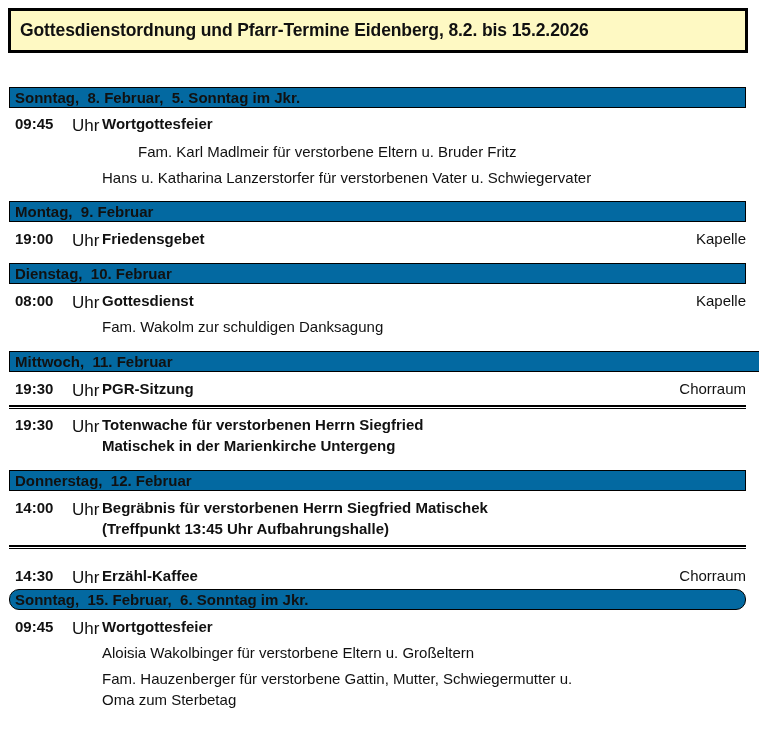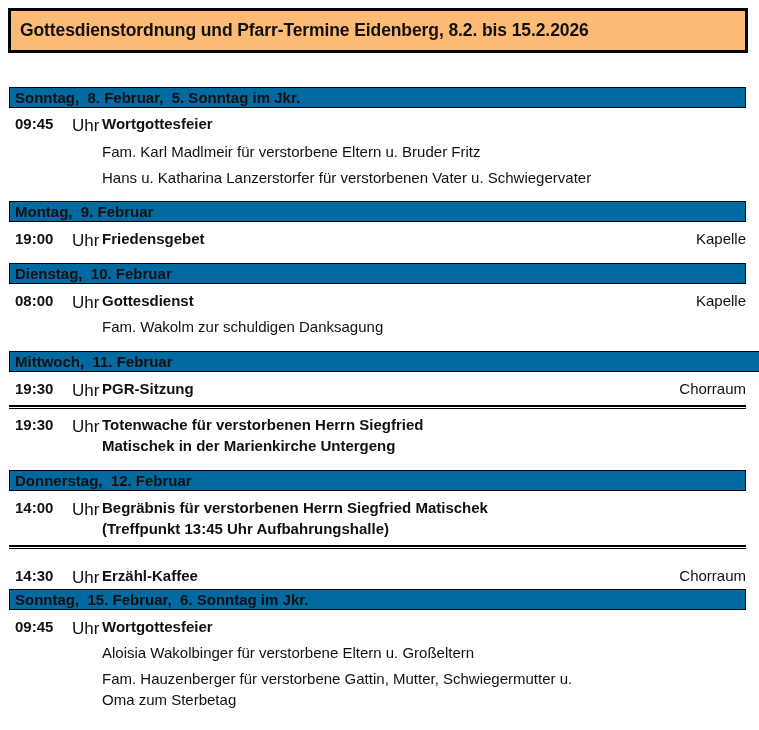--- a/index.html
+++ b/index.html
@@ -1,19 +1,19 @@
 <!DOCTYPE html>
 <html><head>
 <meta charset="utf-8">
 <style>
   html, body { margin:0; padding:0; background:#ffffff; }
   body { width:759px; height:730px; position:relative; overflow:hidden;
          font-family:"Liberation Sans", sans-serif; color:#111111; }
   .title-box { position:absolute; left:8px; top:8px; width:734px; height:39px;
-               background:#fdba74; border:3px solid #000000; }
+               background:#fef9c3; border:3px solid #000000; }
   .title-box span { position:absolute; left:9px; top:9px; font-size:17.5px; font-weight:bold;
                     letter-spacing:-0.1px; }
   .day { position:absolute; left:9px; width:735px; height:19px; background:#0369a1;
          border:1px solid #000000; }
   .day span { position:absolute; left:5px; top:1px; font-size:15px; font-weight:bold; white-space:pre; }
   .row { position:absolute; left:0; width:759px; height:22px; }
   .time { position:absolute; left:15px; font-size:15px; font-weight:bold; }
   .uhr { position:absolute; left:72px; top:-4px; font-size:17px; }
   .ev { position:absolute; left:102px; font-size:15px; font-weight:bold; white-space:pre; }
   .loc { position:absolute; right:13px; font-size:15px; }
@@ -29,21 +29,21 @@
 </div>
 
 <div class="day" style="top:87px;">
   <span>Sonntag,  8. Februar,  5. Sonntag im Jkr.</span>
 </div>
 <div class="row" style="top:115px;">
   <span class="time">09:45</span>
   <span class="uhr" style="top:1px;">Uhr</span>
   <span class="ev">Wortgottesfeier</span>
 </div>
-<div class="note" style="top:143px;">Fam. Karl Madlmeir für verstorbene Eltern u. Bruder Fritz</div>
+<div class="note" style="top:143px;margin-left:36px;">Fam. Karl Madlmeir für verstorbene Eltern u. Bruder Fritz</div>
 <div class="note" style="top:169px;">Hans u. Katharina Lanzerstorfer für verstorbenen Vater u. Schwiegervater</div>
 
 <div class="day" style="top:201px;">
   <span>Montag,  9. Februar</span>
 </div>
 <div class="row" style="top:230px;">
   <span class="time">19:00</span>
   <span class="uhr" style="top:1px;">Uhr</span>
   <span class="ev">Friedensgebet</span>
   <span class="loc">Kapelle</span>
@@ -87,21 +87,21 @@
 </div>
 <div class="ev" style="top:520px;">(Treffpunkt 13:45 Uhr Aufbahrungshalle)</div>
 <div class="sep" style="top:545px;"></div>
 <div class="row" style="top:567px;">
   <span class="time">14:30</span>
   <span class="uhr" style="top:1px;">Uhr</span>
   <span class="ev">Erzähl-Kaffee</span>
   <span class="loc">Chorraum</span>
 </div>
 
-<div class="day" style="top:589px;">
+<div class="day" style="top:589px;border-radius:10px;">
   <span>Sonntag,  15. Februar,  6. Sonntag im Jkr.</span>
 </div>
 <div class="row" style="top:618px;">
   <span class="time">09:45</span>
   <span class="uhr" style="top:1px;">Uhr</span>
   <span class="ev">Wortgottesfeier</span>
 </div>
 <div class="note" style="top:644px;">Aloisia Wakolbinger für verstorbene Eltern u. Großeltern</div>
 <div class="note" style="top:670px;">Fam. Hauzenberger für verstorbene Gattin, Mutter, Schwiegermutter u.</div>
 <div class="note" style="top:691px;">Oma zum Sterbetag</div>

